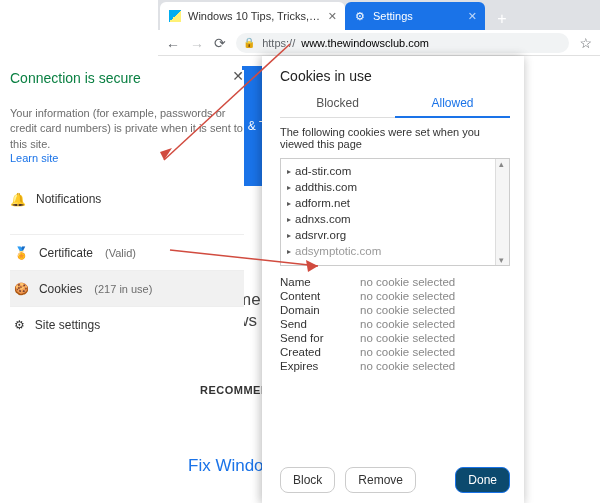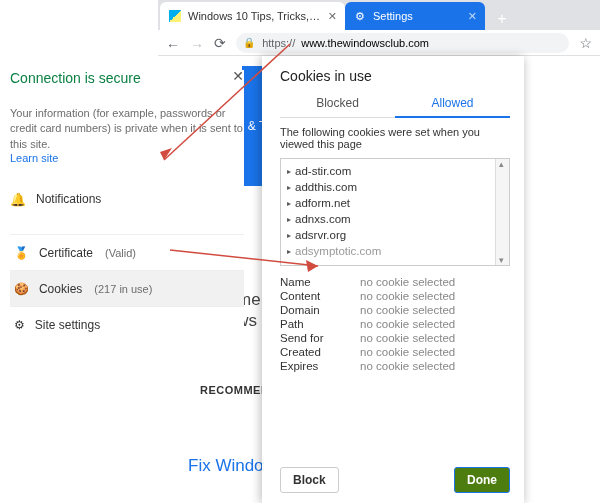--- a/index.html
+++ b/index.html
@@ -57,22 +57,22 @@
   .clist .inner { padding: 4px 0; }
   .crow { padding: 2px 6px; display: flex; align-items: center; gap: 4px; }
   .crow .tri { font-size: 8px; color: #555; }
   .crow.last { color: #999; }
   .clist .sb { position: absolute; right: 0; top: 0; bottom: 0; width: 14px; border-left: 1px solid #ddd; background: #f5f5f5; }
   .clist .sb::before { content: "▴"; position: absolute; top: 0; left: 3px; font-size: 9px; color: #888; }
   .clist .sb::after { content: "▾"; position: absolute; bottom: 0; left: 3px; font-size: 9px; color: #888; }
   .details { margin-top: 10px; font-size: 11.5px; display: grid; grid-template-columns: 80px 1fr; row-gap: 2px; color: #333; }
   .details .val { color: #888; }
   .cbuttons { display: flex; align-items: center; gap: 10px; margin-top: auto; padding-top: 10px; }
-  .btn { font-size: 12px; padding: 5px 12px; border-radius: 3px; border: 1px solid #ccc; background: #fff; color: #333; font-weight: bold; }
-  .btn.primary { background: #4d7c0f; color: #fff; border-color: #1a73e8; margin-left: auto; }
+  .btn { font-size: 12px; padding: 5px 12px; border-radius: 8px; border: 1px solid #ccc; background: #fff; color: #333; }
+  .btn.primary { background: #0c4a6e; color: #fff; border-color: #1a73e8; margin-left: auto; }
 
   
   svg.arrows { position: absolute; left: 0; top: 0; width: 600px; height: 503px; pointer-events: none; z-index: 100; }
   .arrowline { stroke: #d14b3f; stroke-width: 1.5; fill: none; }
   .arrowhead { fill: #d14b3f; }
 
   .favwin { background: linear-gradient(135deg,#00adef 50%, #fff176 50%); width:12px; height:12px; }
 </style>
 </head>
 <body>
@@ -179,31 +179,32 @@
     </div>
     <div class="sb"></div>
   </div>
   <div class="details">
     <div>Name</div>
       <div class="val">no cookie selected</div>
     <div>Content</div>
       <div class="val">no cookie selected</div>
     <div>Domain</div>
       <div class="val">no cookie selected</div>
-    <div>Path</div>
+    <div>Send</div>
       <div class="val">no cookie selected</div>
     <div>Send for</div>
       <div class="val">no cookie selected</div>
     <div>Created</div>
       <div class="val">no cookie selected</div>
     <div>Expires</div>
       <div class="val">no cookie selected</div>
   </div>
   <div class="cbuttons">
     <button class="btn">Block</button>
+    <button class="btn">Remove</button>
     <button class="btn primary">Done</button>
   </div>
 </div>
 
 <svg class="arrows">
   <line class="arrowline" x1="290" y1="44" x2="164" y2="160"></line>
   <polygon class="arrowhead" points="164,160 172,148 160,152"></polygon>
   <line class="arrowline" x1="170" y1="250" x2="318" y2="266"></line>
   <polygon class="arrowhead" points="318,266 306,260 308,272"></polygon>
 </svg>

